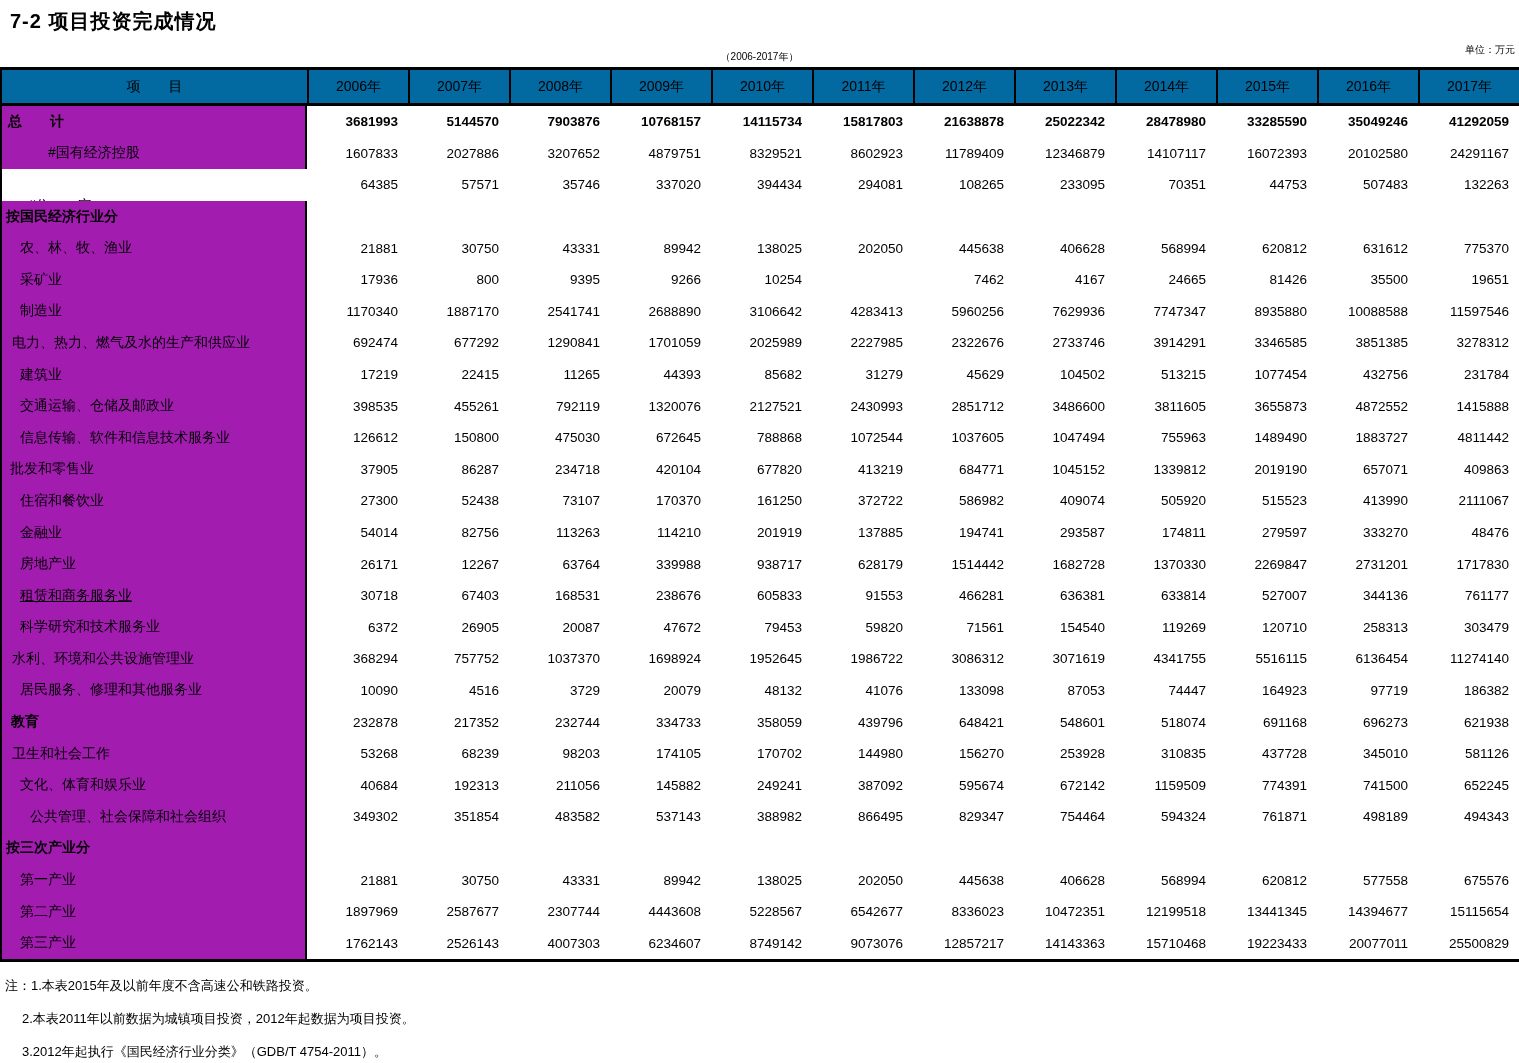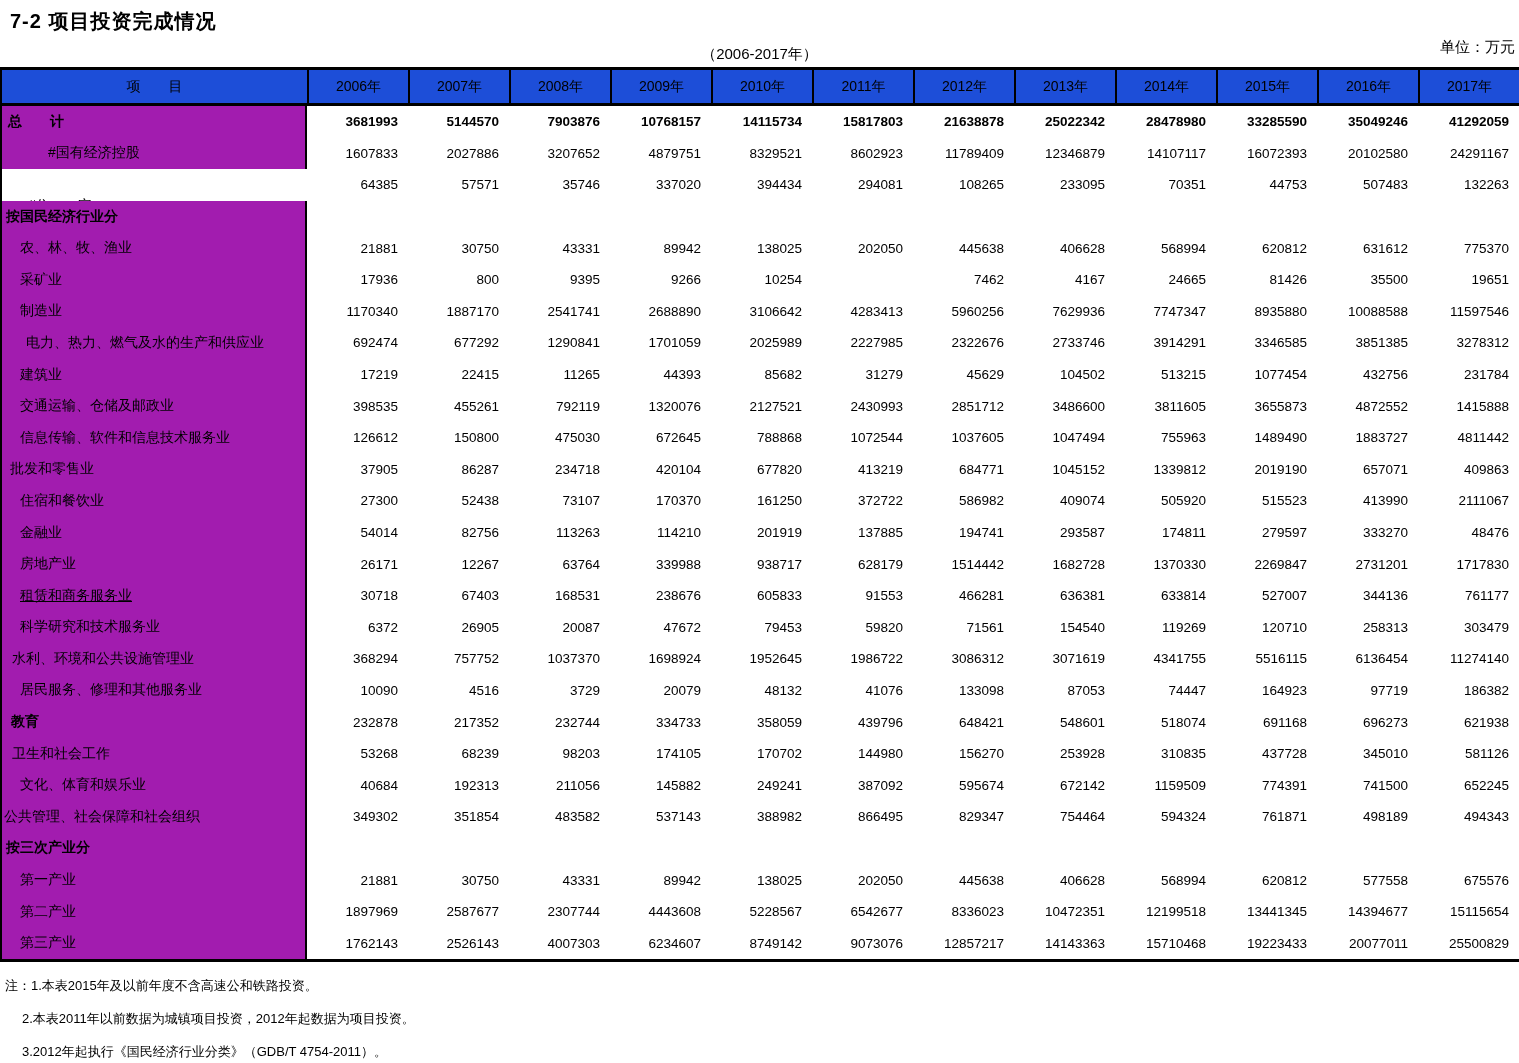--- a/index.html
+++ b/index.html
@@ -6,30 +6,30 @@
   html,body { background:#ffffff; }
   body {
     width:1519px; height:1063px; overflow:hidden;
     font-family:"Liberation Sans","DejaVu Sans",sans-serif;
     color:#000;
   }
   .page-title {
     font-size:20px; font-weight:bold; letter-spacing:1px;
     padding:8px 0 0 10px; height:30px;
   }
-  .meta-row { position:relative; height:37px; font-size:15px; }
+  .meta-row { position:relative; height:37px; font-size:10px; }
   .subtitle { position:absolute; left:0; right:0; bottom:3px; text-align:center; }
   .unit { position:absolute; right:4px; bottom:10px; }
   .data-table {
     border-top:3px solid #000;
     border-bottom:3px solid #000;
     border-left:2px solid #000;
   }
   .thead {
-    display:flex; height:36px; background:#1d4ed8;
+    display:flex; height:36px; background:#0369a1;
     border-bottom:3px solid #000;
   }
   .th {
     display:flex; align-items:center; justify-content:center;
     font-size:14px; white-space:pre;
   }
   .item-th { width:305px; }
   .year-th { flex:1; border-left:2px solid #000; }
   .tr { display:flex; height:31.6px; }
   .label-td {
@@ -170,21 +170,21 @@
           <div class="td value-td">3106642</div>
           <div class="td value-td">4283413</div>
           <div class="td value-td">5960256</div>
           <div class="td value-td">7629936</div>
           <div class="td value-td">7747347</div>
           <div class="td value-td">8935880</div>
           <div class="td value-td">10088588</div>
           <div class="td value-td">11597546</div>
         </div>
         <div class="tr">
-          <div class="td label-td" style="padding-left: 24px;">电力、热力、燃气及水的生产和供应业</div>
+          <div class="td label-td" style="padding-left: 10px;">电力、热力、燃气及水的生产和供应业</div>
           <div class="td value-td">692474</div>
           <div class="td value-td">677292</div>
           <div class="td value-td">1290841</div>
           <div class="td value-td">1701059</div>
           <div class="td value-td">2025989</div>
           <div class="td value-td">2227985</div>
           <div class="td value-td">2322676</div>
           <div class="td value-td">2733746</div>
           <div class="td value-td">3914291</div>
           <div class="td value-td">3346585</div>
@@ -395,21 +395,21 @@
           <div class="td value-td">249241</div>
           <div class="td value-td">387092</div>
           <div class="td value-td">595674</div>
           <div class="td value-td">672142</div>
           <div class="td value-td">1159509</div>
           <div class="td value-td">774391</div>
           <div class="td value-td">741500</div>
           <div class="td value-td">652245</div>
         </div>
         <div class="tr">
-          <div class="td label-td" style="padding-left: 2px;">公共管理、社会保障和社会组织</div>
+          <div class="td label-td" style="padding-left: 28px;">公共管理、社会保障和社会组织</div>
           <div class="td value-td">349302</div>
           <div class="td value-td">351854</div>
           <div class="td value-td">483582</div>
           <div class="td value-td">537143</div>
           <div class="td value-td">388982</div>
           <div class="td value-td">866495</div>
           <div class="td value-td">829347</div>
           <div class="td value-td">754464</div>
           <div class="td value-td">594324</div>
           <div class="td value-td">761871</div>

